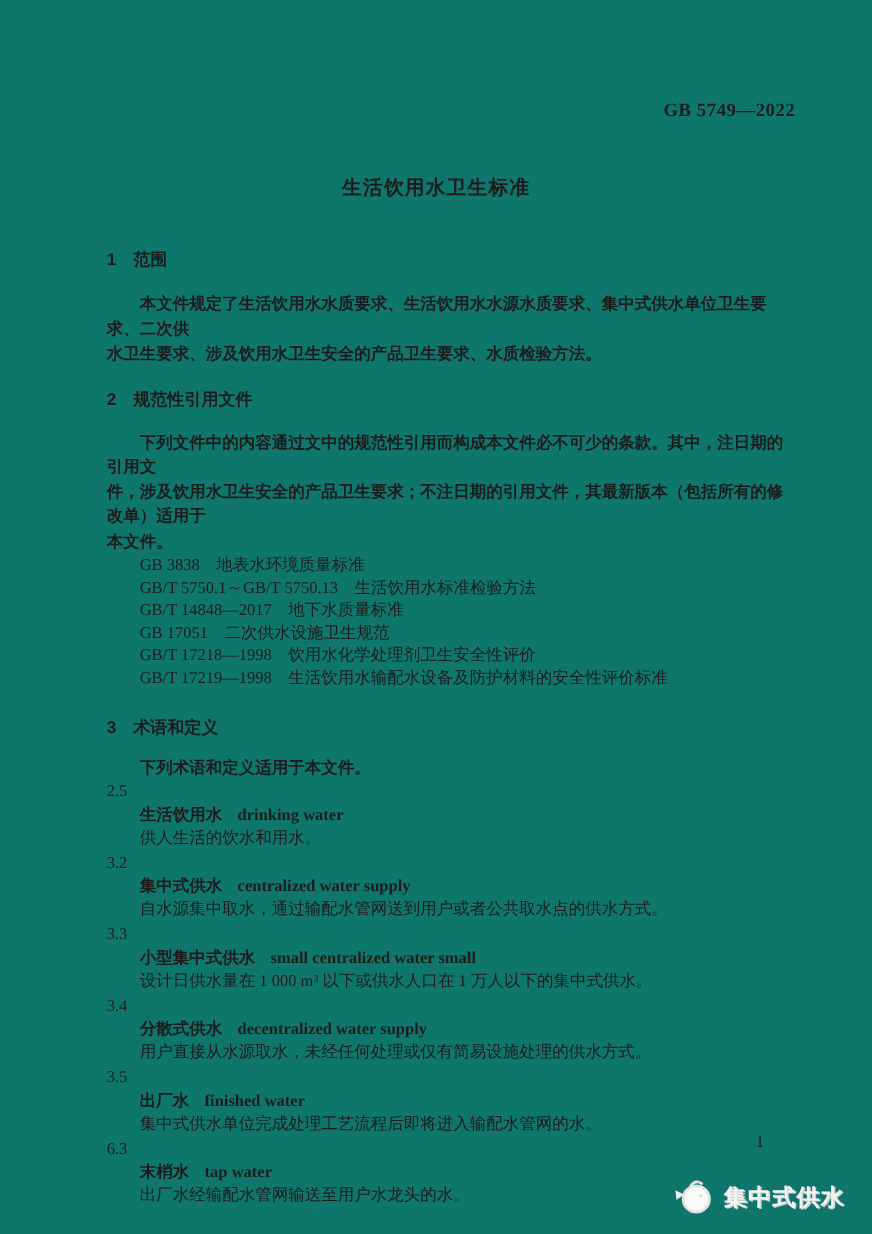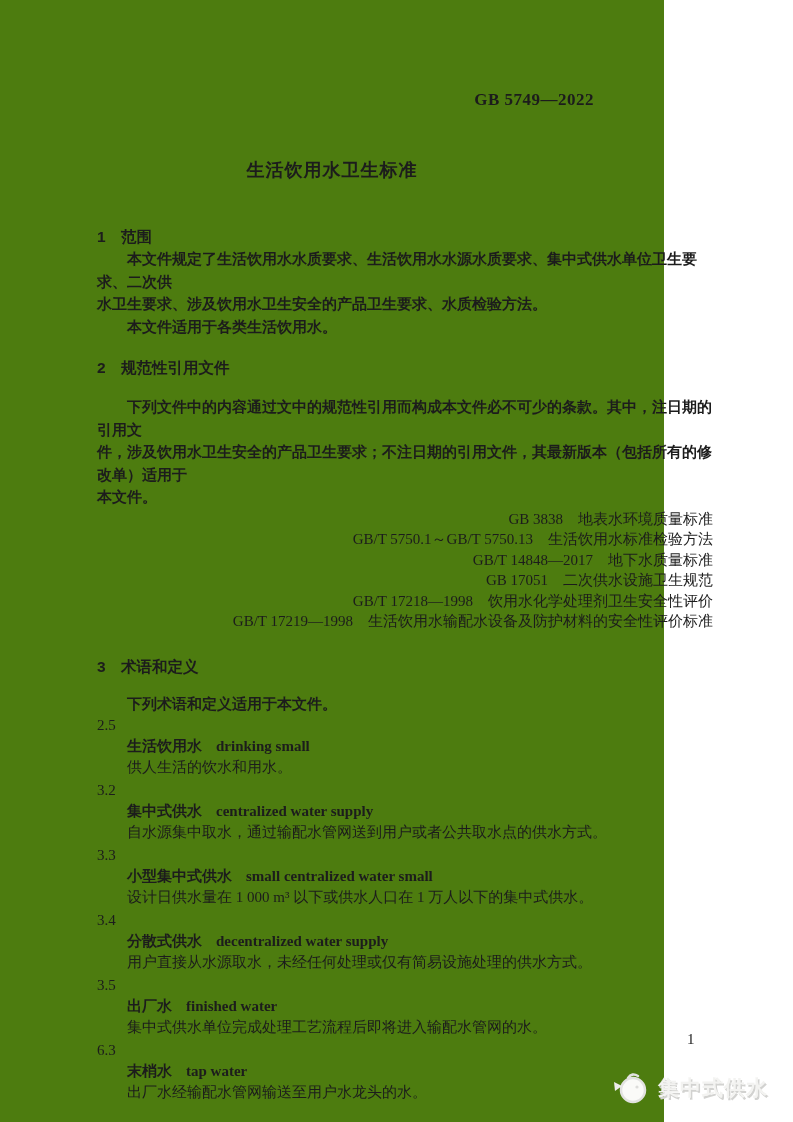--- a/index.html
+++ b/index.html
@@ -5,22 +5,22 @@
   html, body { margin: 0; padding: 0; }
   body {
     width: 793px; height: 1122px;
     background: #ffffff;
     font-family: "Liberation Serif", "DejaVu Serif", serif;
     color: #1c1c1c;
     overflow: hidden;
   }
   .page {
     position: relative;
-    width: 664px; height: 1122px;
-    background: #4d7c0f;
+    width: 793px; height: 1122px;
+    background: #0f766e;
   }
   .doc-code {
     position: absolute;
     top: 90px; right: 70px;
     font-size: 17px;
     font-weight: bold;
     letter-spacing: 0.5px;
   }
   .doc-title {
     position: absolute;
@@ -38,27 +38,27 @@
     font-size: 15px;
     line-height: 22.5px;
   }
   .sec-heading {
     font-family: "Liberation Sans", "DejaVu Sans", sans-serif;
     font-weight: bold;
     font-size: 15.5px;
     line-height: 22px;
     margin: 0;
   }
-  .h1 { margin-top: 4px; margin-bottom: 0; }
+  .h1 { margin-top: 4px; margin-bottom: 18px; }
   .h2 { margin-top: 19px; margin-bottom: 17px; }
   .h3 { margin-top: 24px; margin-bottom: 16px; }
   .para-line { margin: 0; font-weight: bold; }
   .ind { text-indent: 2em; }
   .ref-list { margin: 0; padding: 0; list-style: none; line-height: 20.5px; }
-  .ref-list li { margin: 0 0 0 2em; text-align: right; }
+  .ref-list li { margin: 0 0 0 2em; }
   .terms { line-height: 21px; }
   .term-item { margin: 0 0 2px 0; }
   .term-no { margin: 0; }
   .term-line {
     margin: 0 0 0 2em;
     font-weight: bold;
   }
   .term-en { margin-left: 14px; }
   .term-def { margin: 0 0 0 2em; }
   .page-number {
@@ -91,21 +91,20 @@
 
   <div class="doc-code">GB 5749—2022</div>
 
   <div class="doc-title">生活饮用水卫生标准</div>
 
   <div class="content">
 
     <p class="sec-heading h1">1　范围</p>
     <p class="para-line ind">本文件规定了生活饮用水水质要求、生活饮用水水源水质要求、集中式供水单位卫生要求、二次供</p>
     <p class="para-line">水卫生要求、涉及饮用水卫生安全的产品卫生要求、水质检验方法。</p>
-    <p class="para-line ind">本文件适用于各类生活饮用水。</p>
 
     <p class="sec-heading h2">2　规范性引用文件</p>
     <p class="para-line ind">下列文件中的内容通过文中的规范性引用而构成本文件必不可少的条款。其中，注日期的引用文</p>
     <p class="para-line">件，涉及饮用水卫生安全的产品卫生要求；不注日期的引用文件，其最新版本（包括所有的修改单）适用于</p>
     <p class="para-line">本文件。</p>
 
     <ul class="ref-list">
       <li>GB 3838　地表水环境质量标准</li>
       <li>GB/T 5750.1～GB/T 5750.13　生活饮用水标准检验方法</li>
       <li>GB/T 14848—2017　地下水质量标准</li>
@@ -114,21 +113,21 @@
       <li>GB/T 17219—1998　生活饮用水输配水设备及防护材料的安全性评价标准</li>
     </ul>
 
     <p class="sec-heading h3">3　术语和定义</p>
     <p class="para-line ind terms">下列术语和定义适用于本文件。</p>
 
     <div class="terms">
 
       <div class="term-item">
         <p class="term-no">2.5</p>
-        <p class="term-line"><span>生活饮用水</span><span class="term-en">drinking small</span></p>
+        <p class="term-line"><span>生活饮用水</span><span class="term-en">drinking water</span></p>
         <p class="term-def">供人生活的饮水和用水。</p>
       </div>
 
       <div class="term-item">
         <p class="term-no">3.2</p>
         <p class="term-line"><span>集中式供水</span><span class="term-en">centralized water supply</span></p>
         <p class="term-def">自水源集中取水，通过输配水管网送到用户或者公共取水点的供水方式。</p>
       </div>
 
       <div class="term-item">

